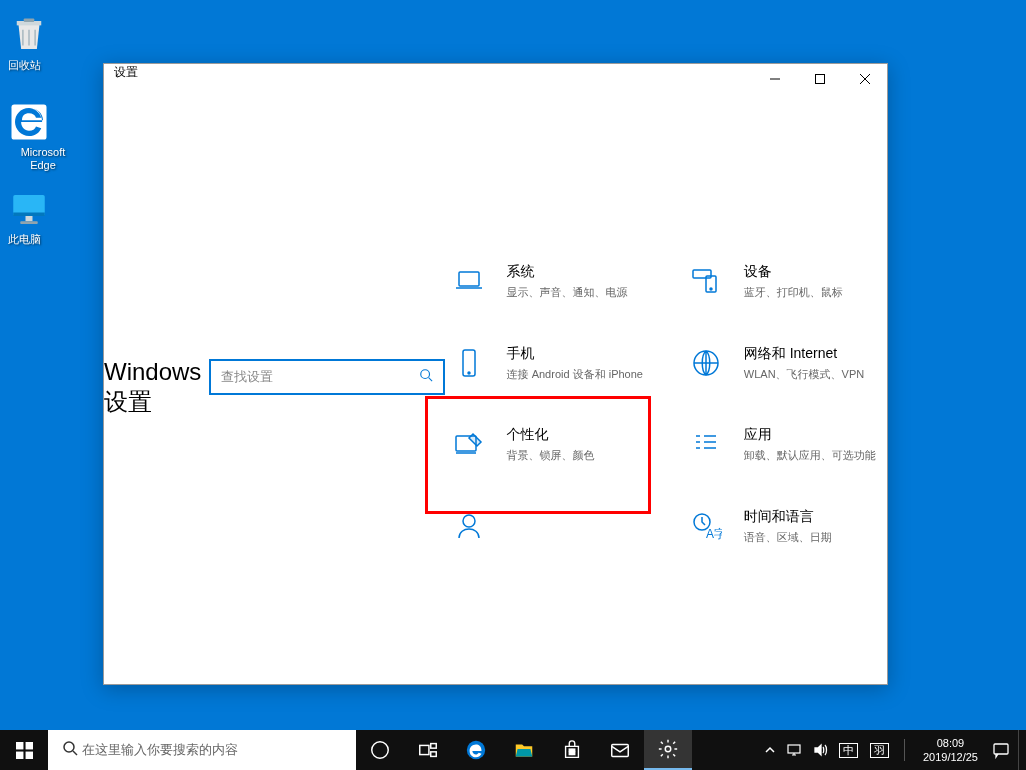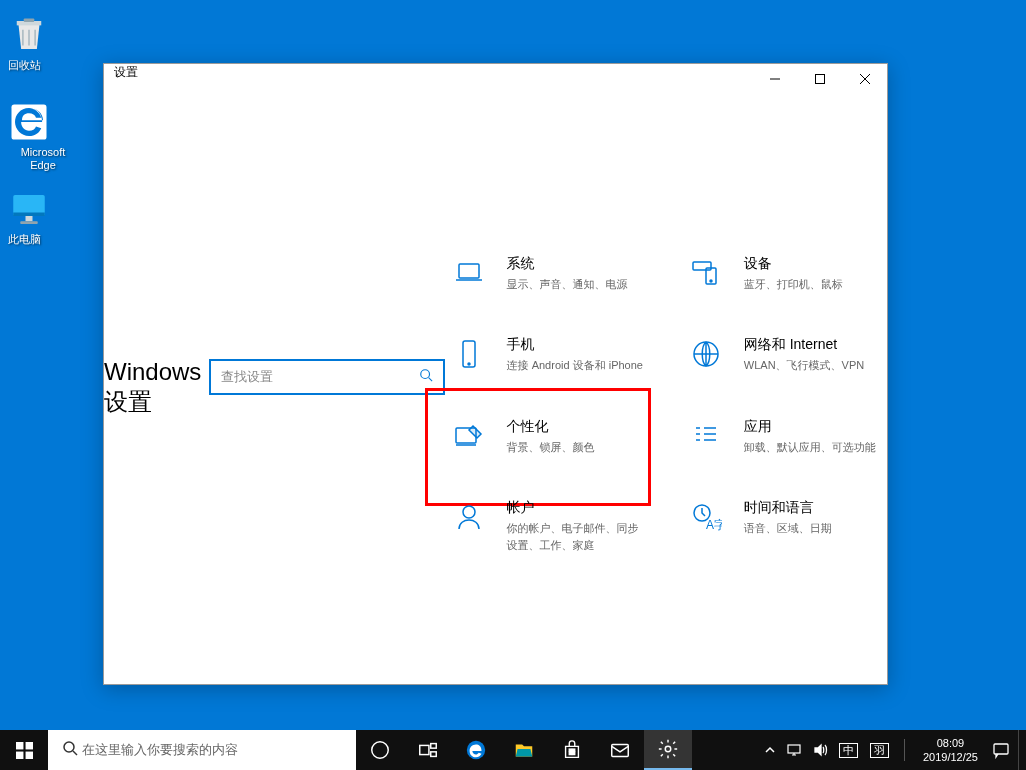--- a/index.html
+++ b/index.html
@@ -208,24 +208,20 @@
         </div>
       </div>
 
       <div class="category">
         <div class="cat-icon">
           <svg viewBox="0 0 32 32" fill="none" stroke="#0078d7" stroke-width="1.5">
               <circle cx="16" cy="11" r="6"></circle>
               <path d="M6 28c0-6 5-9 10-9s10 3 10 9"></path>
             </svg>
         </div>
-        <div class="cat-text">
-          <div class="cat-title">帐户</div>
-          <div class="cat-desc">你的帐户、电子邮件、同步设置、工作、家庭</div>
-        </div>
       </div>
 
       <div class="category">
         <div class="cat-icon">
           <svg viewBox="0 0 32 32" fill="none" stroke="#0078d7" stroke-width="1.5">
               <circle cx="12" cy="12" r="8"></circle>
               <path d="M12 7v5l3 3"></path>
               <text x="16" y="28" font-size="12" fill="#0078d7" stroke="none">A字</text>
             </svg>
         </div>

